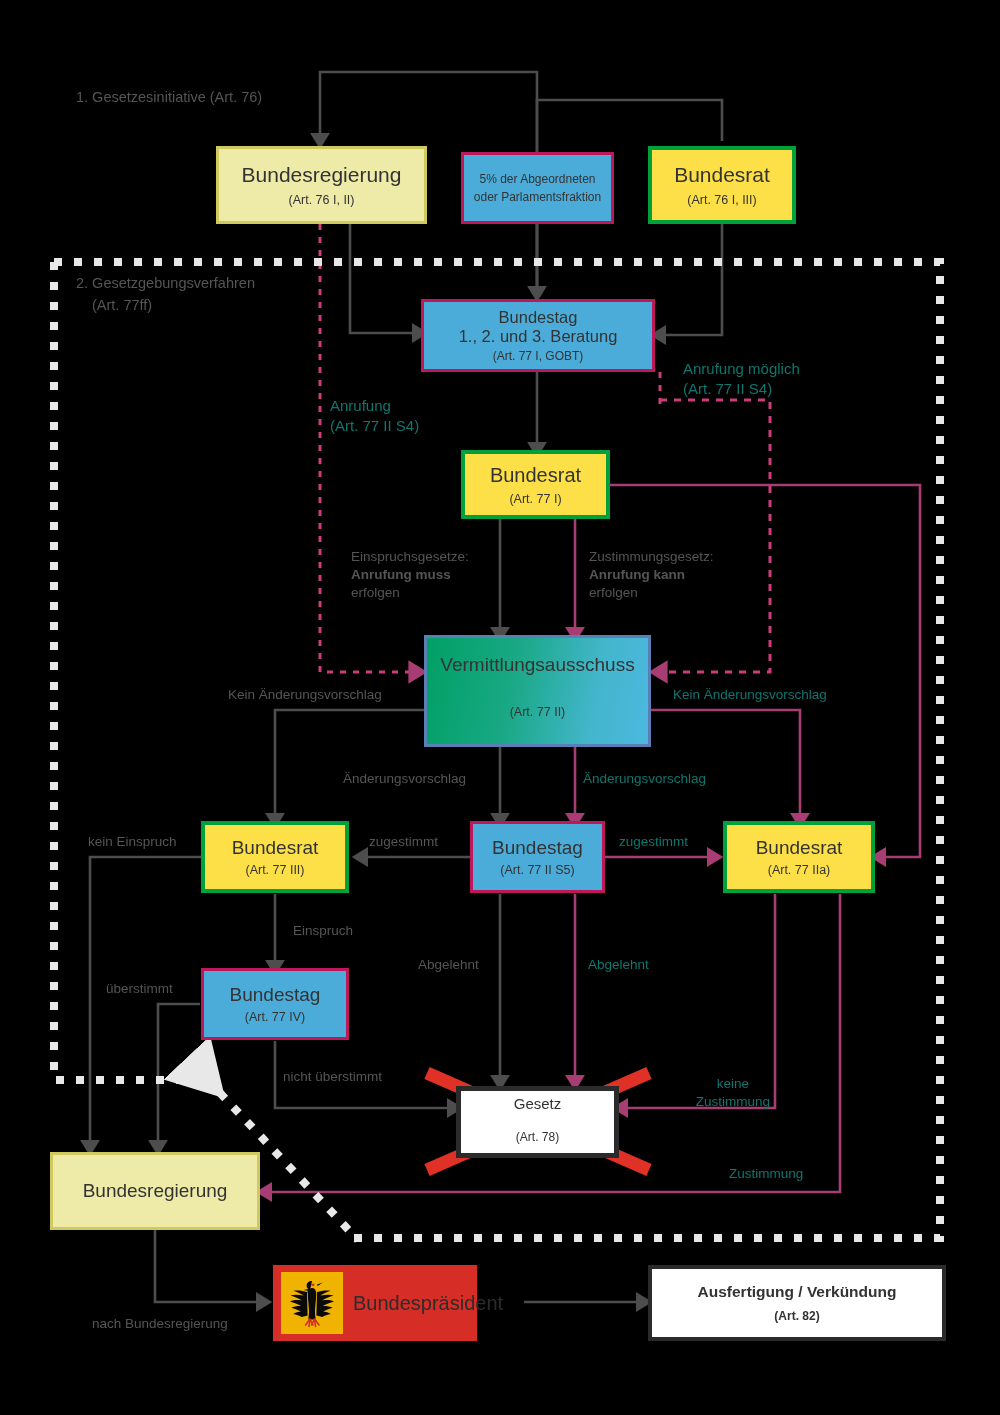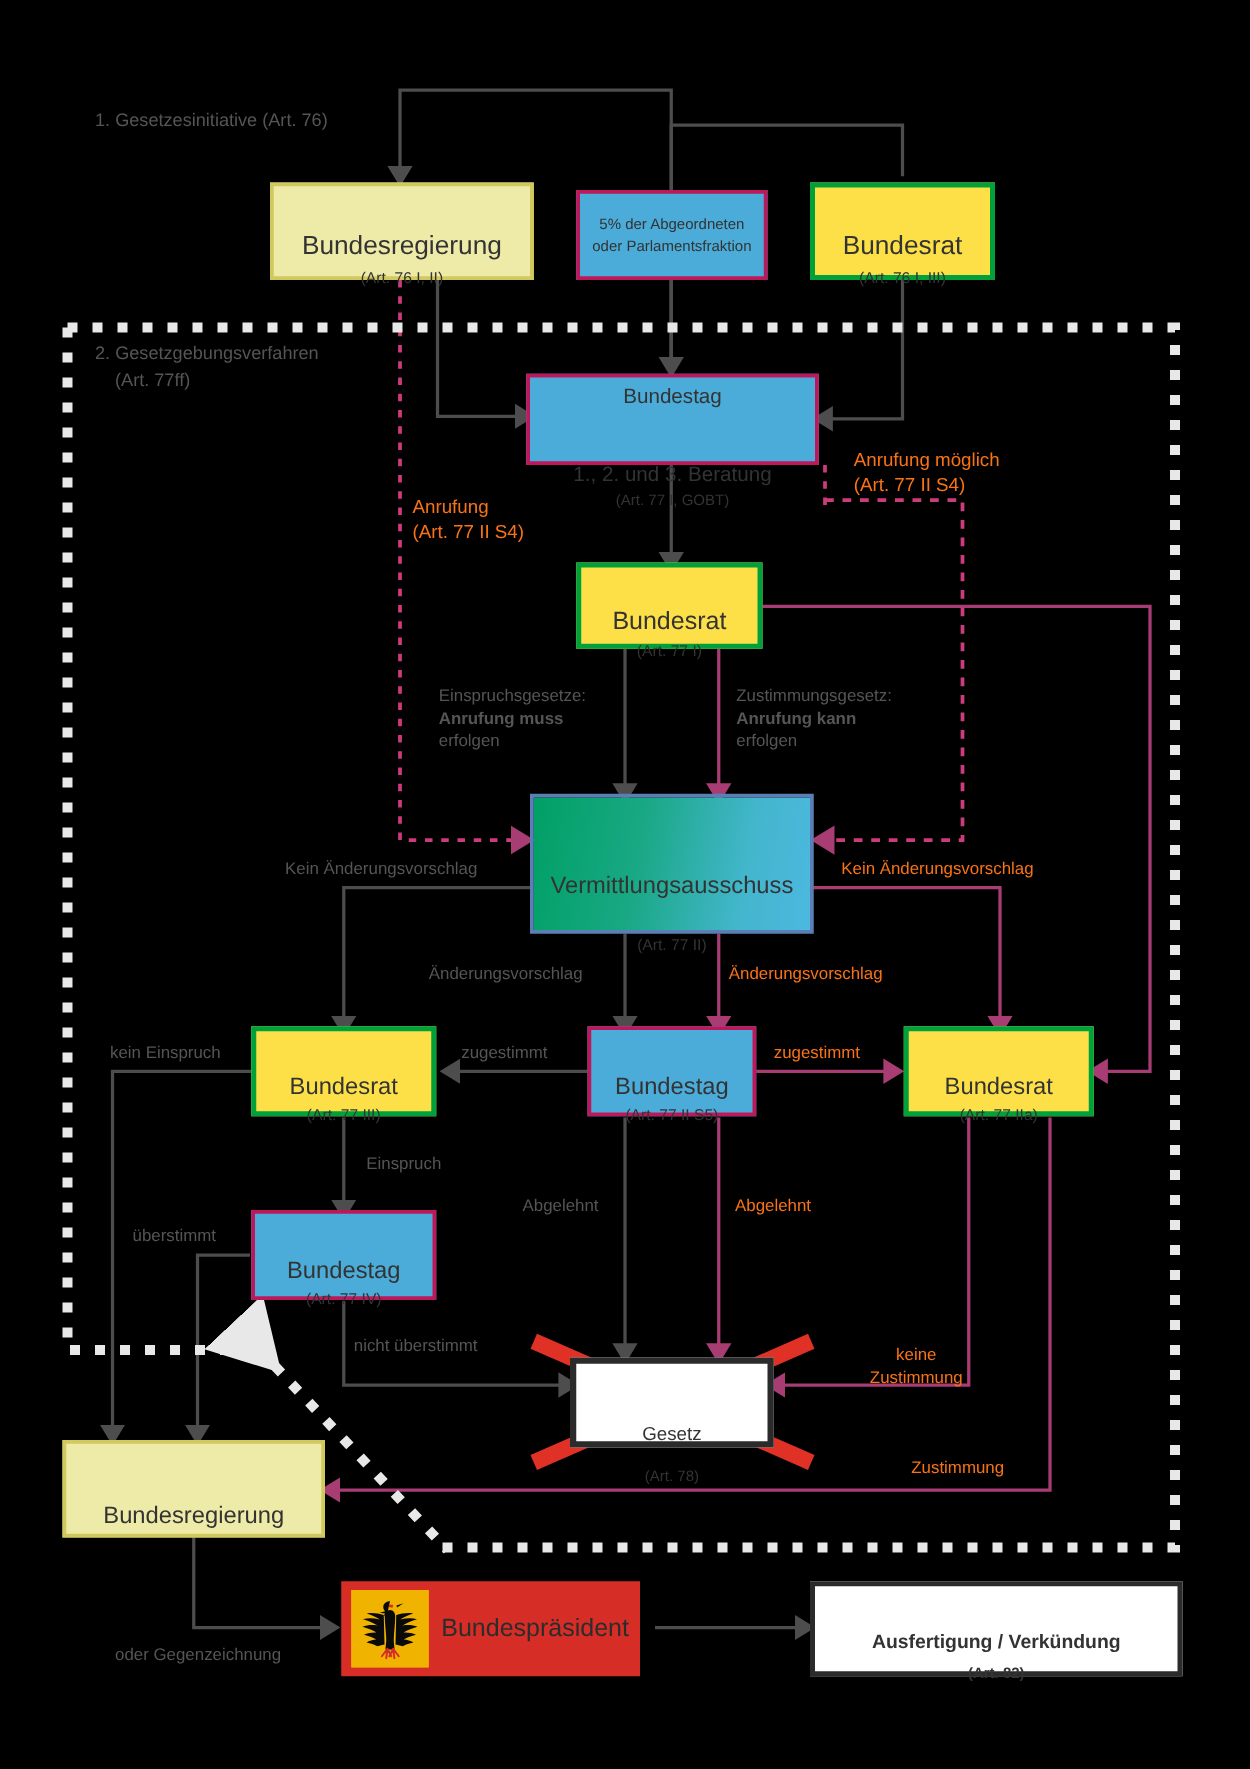--- a/index.html
+++ b/index.html
@@ -1,31 +1,31 @@
 <!DOCTYPE html>
 <html><head>
 <meta charset="utf-8">
 <style>
   html,body{margin:0;padding:0;background:#000;}
   #stage{position:relative;width:1000px;height:1415px;background:#000;
          font-family:"Liberation Sans",sans-serif;overflow:hidden;}
   svg.layer{position:absolute;left:0;top:0;width:1000px;height:1415px;}
   .box{position:absolute;box-sizing:border-box;display:flex;flex-direction:column;
        align-items:center;justify-content:center;text-align:center;color:#333;}
-  .box .t{line-height:1.15;margin-top:44px;}
+  .box .t{line-height:1.15;}
   .box .s{font-size:12.5px;color:#333;}
   .bx-yellow{background:#eeeaa8;border:3px solid #cfc95e;}
   .bx-blue{background:#4bacd9;border:3px solid #be185d;}
   .bx-green{background:#fde047;border:4px solid #00a13a;}
   .bx-grad{background:linear-gradient(100deg,#00a065 0%,#19a884 38%,#43b6cc 75%,#4cb8e0 100%);
            border:3px solid #5b7fb5;}
   .bx-white{background:#fff;border:5px solid #2b2b2b;}
   .bx-red{background:#d62d27;border:0;}
   .lbl{position:absolute;color:#555;font-size:13.5px;line-height:1.35;}
-  .lbl.pink{color:#f97316;}
+  .lbl.pink{color:#0f766e;}
   .lbl.big{font-size:15px;}
   .sect{position:absolute;color:#555;font-size:14.5px;line-height:1.5;}
   .eagle{position:absolute;left:8px;top:7px;width:62px;height:62px;background:#f0b400;}
   .eagle svg{display:block;}
   .bp-label{position:absolute;left:80px;top:0;height:100%;display:flex;align-items:center;
             font-size:20px;color:#2c2c2c;}
 </style>
 </head>
 <body>
 
@@ -193,21 +193,21 @@
 
   <div class="box bx-white" style="left:456px;top:1086px;width:163px;height:72px;justify-content:flex-start;padding-top:4px;">
     <div class="t" style="font-size:15px;">Gesetz</div>
     <div class="s" style="margin-top:18px;font-size:12px;">(Art. 78)</div>
   </div>
 
   <div class="box bx-yellow" style="left:50px;top:1152px;width:210px;height:78px;">
     <div class="t" style="font-size:19px;">Bundesregierung</div>
   </div>
 
-  <div class="box bx-red" style="left:273px;top:1265px;width:239px;height:76px;justify-content:flex-start;align-items:flex-start;">
+  <div class="box bx-red" style="left:273px;top:1265px;width:204px;height:76px;justify-content:flex-start;align-items:flex-start;">
     <span class="eagle">
       <svg width="62" height="62" viewBox="0 0 62 62">
         <rect width="62" height="62" fill="#f0b400"></rect>
         <g fill="#0a0a0a">
 
           <path d="M31 9 c-3.2 0 -5.4 2 -5.4 4.6 0 1.5 .7 2.6 1.6 3.3 l-4.6 1.2 4.4 .7 -1 1.7 2.6 -.7 z"></path>
           <path d="M36.2 12.4 l5.6 -1.9 -5.2 3.4 z"></path>
 
           <path d="M31 16 c-2.6 0 -4.2 2.2 -4.2 5.4 0 6 1.2 13 1.2 18.6 0 2.6 -.6 5.4 -.6 7.6 h7.2 c0 -2.2 -.6 -5 -.6 -7.6 0 -5.6 1.2 -12.6 1.2 -18.6 0 -3.2 -1.6 -5.4 -4.2 -5.4 z"></path>
 
@@ -271,15 +271,15 @@
   <div class="lbl" style="left:106px;top:980px;">überstimmt</div>
   <div class="lbl" style="left:283px;top:1068px;">nicht überstimmt</div>
 
   <div class="lbl pink" style="left:690px;top:1075px;width:86px;text-align:center;">
     <div>keine</div>
     <div>Zustimmung</div>
   </div>
 
   <div class="lbl pink" style="left:729px;top:1165px;">Zustimmung</div>
 
-  <div class="lbl" style="left:92px;top:1315px;">oder Gegenzeichnung</div>
+  <div class="lbl" style="left:92px;top:1315px;">nach Bundesregierung</div>
 
 </div>
 
 </body></html>

